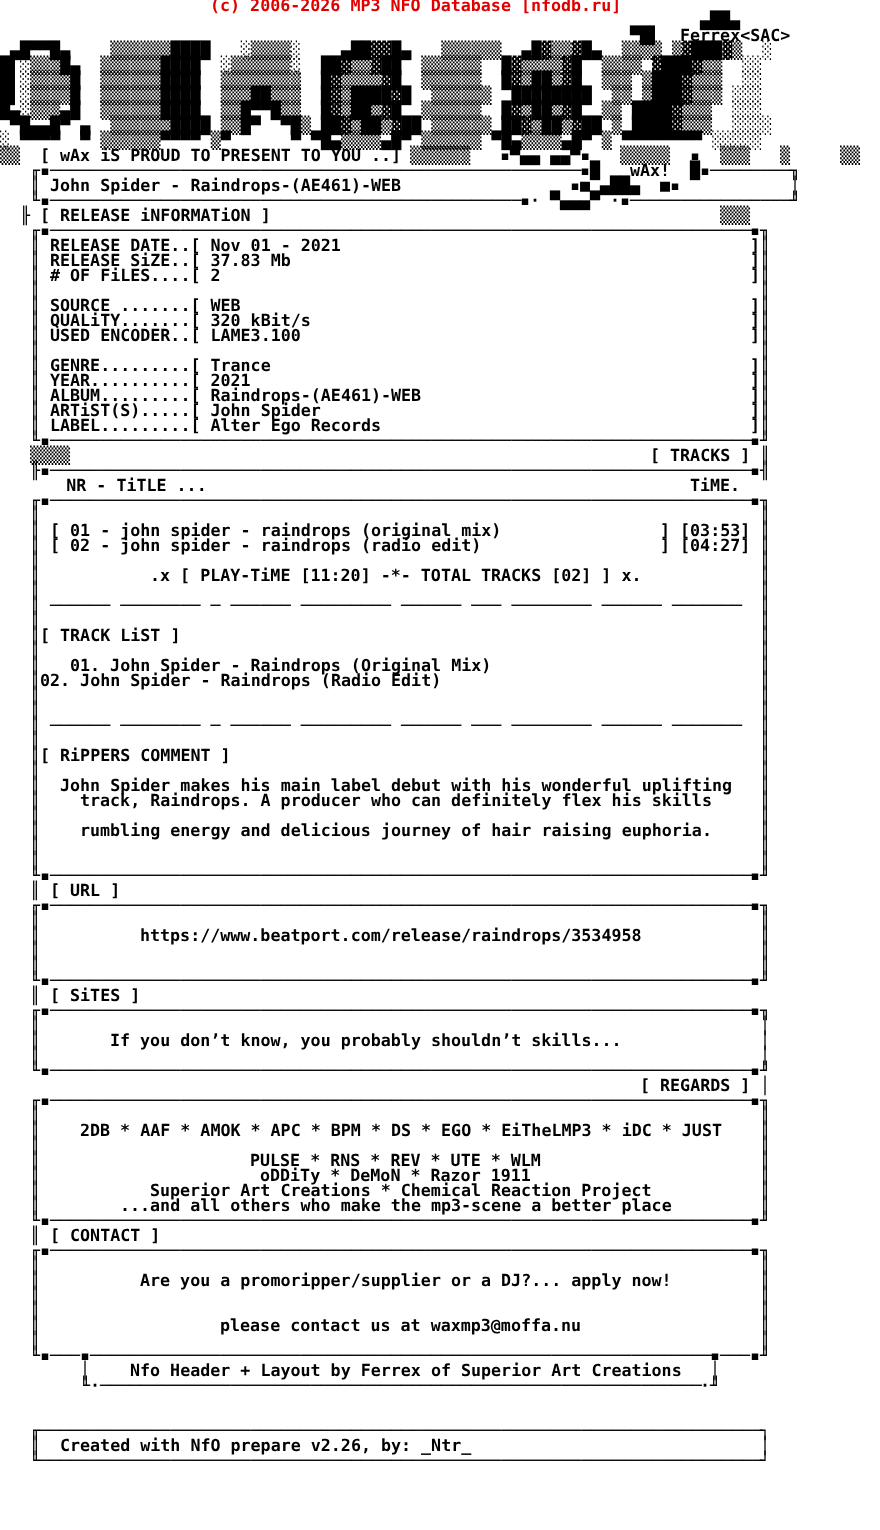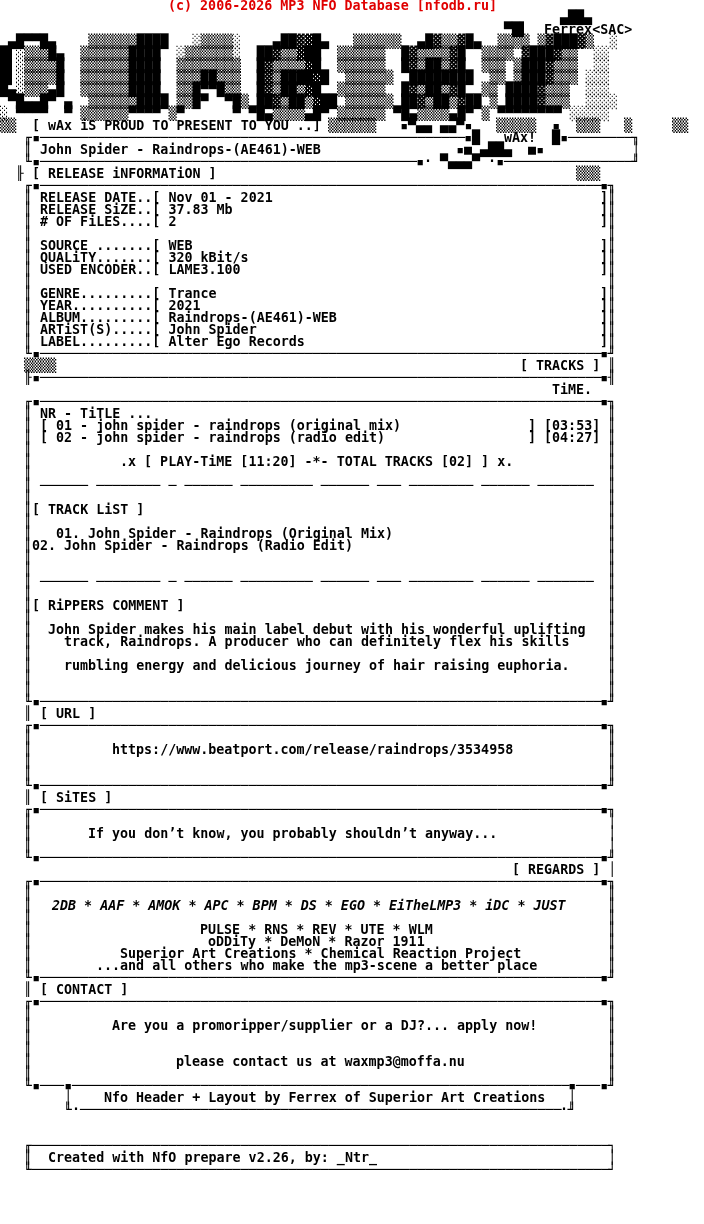--- a/index.html
+++ b/index.html
@@ -174,21 +174,21 @@
         <span class="seg" style="left: 24px;">▒▒▒▒</span>
         <span class="seg" style="left: 520px;">[ TRACKS ]</span>
         <span class="seg" style="left: 608px;">║</span>
       </div>
       <div class="row" style="top: 372px;">
         <span class="seg" style="left: 24px;">╟▪</span>
         <span class="seg" style="left: 40px;">──────────────────────────────────────────────────────────────────────</span>
         <span class="seg" style="left: 600px;">▪╢</span>
       </div>
       <div class="row" style="top: 384px;">
-        <span class="seg" style="left: 40px; margin-top: 24px;">NR - TiTLE ...</span>
+        <span class="seg" style="left: 53px;">NR - TiTLE ...</span>
         <span class="seg" style="left: 552px;">TiME.</span>
       </div>
       <div class="row" style="top: 396px;">
         <span class="seg" style="left: 24px;">╓▪</span>
         <span class="seg" style="left: 40px;">──────────────────────────────────────────────────────────────────────</span>
         <span class="seg" style="left: 600px;">▪╖</span>
       </div>
       <div class="row" style="top: 408px;">
         <span class="seg" style="left: 24px;">║</span>
         <span class="seg" style="left: 608px;">║</span>
@@ -343,21 +343,21 @@
         <span class="seg" style="left: 24px;">╓▪</span>
         <span class="seg" style="left: 40px;">──────────────────────────────────────────────────────────────────────</span>
         <span class="seg" style="left: 600px;">▪╖</span>
       </div>
       <div class="row" style="top: 816px;">
         <span class="seg" style="left: 24px;">║</span>
         <span class="seg" style="left: 608px;">│</span>
       </div>
       <div class="row" style="top: 828px;">
         <span class="seg" style="left: 24px;">║</span>
-        <span class="seg" style="left: 88px;">If you don’t know, you probably shouldn’t anyway...</span>
+        <span class="seg" style="left: 88px;">If you don’t know, you probably shouldn’t skills...</span>
         <span class="seg" style="left: 608px;">│</span>
       </div>
       <div class="row" style="top: 840px;">
         <span class="seg" style="left: 24px;">║</span>
         <span class="seg" style="left: 608px;">│</span>
       </div>
       <div class="row" style="top: 852px;">
         <span class="seg" style="left: 24px;">╙▪</span>
         <span class="seg" style="left: 40px;">──────────────────────────────────────────────────────────────────────</span>
         <span class="seg" style="left: 600px;">▪╜</span>
@@ -370,21 +370,21 @@
         <span class="seg" style="left: 24px;">╓▪</span>
         <span class="seg" style="left: 40px;">──────────────────────────────────────────────────────────────────────</span>
         <span class="seg" style="left: 600px;">▪╖</span>
       </div>
       <div class="row" style="top: 888px;">
         <span class="seg" style="left: 24px;">║</span>
         <span class="seg" style="left: 608px;">║</span>
       </div>
       <div class="row" style="top: 900px;">
         <span class="seg" style="left: 24px;">║</span>
-        <span class="seg" style="left: 52px; font-style: italic;">2DB * AAF * AMOK * APC * BPM * DS * EGO * EiTheLMP3 * iDC * JUST</span>
+        <span class="seg" style="left: 64px;">2DB * AAF * AMOK * APC * BPM * DS * EGO * EiTheLMP3 * iDC * JUST</span>
         <span class="seg" style="left: 608px;">║</span>
       </div>
       <div class="row" style="top: 912px;">
         <span class="seg" style="left: 24px;">║</span>
         <span class="seg" style="left: 608px;">║</span>
       </div>
       <div class="row" style="top: 924px;">
         <span class="seg" style="left: 24px;">║</span>
         <span class="seg" style="left: 200px;">PULSE * RNS * REV * UTE * WLM</span>
         <span class="seg" style="left: 608px;">║</span>

